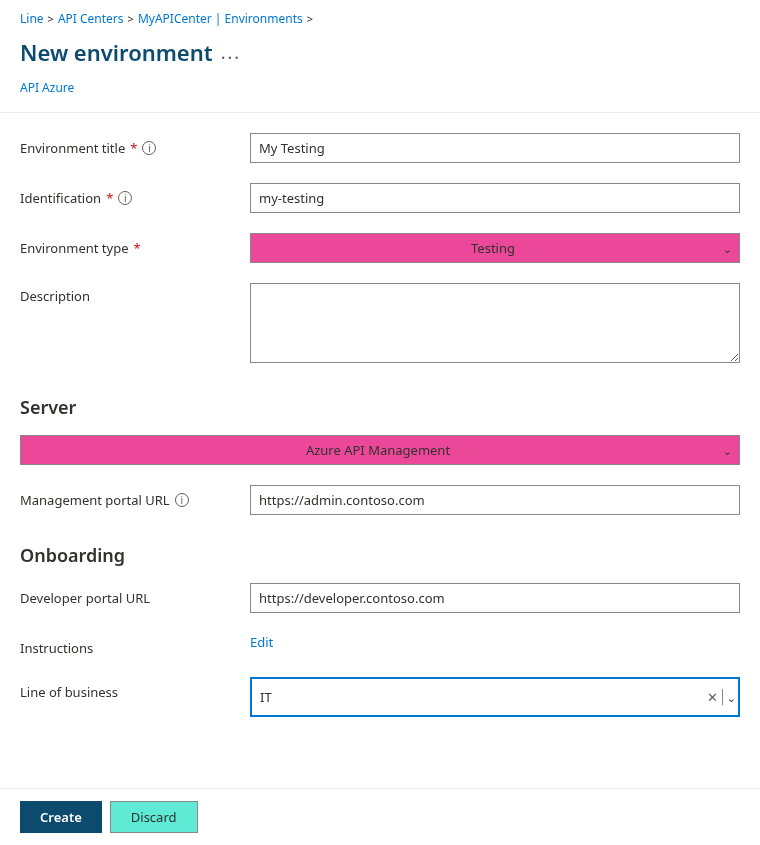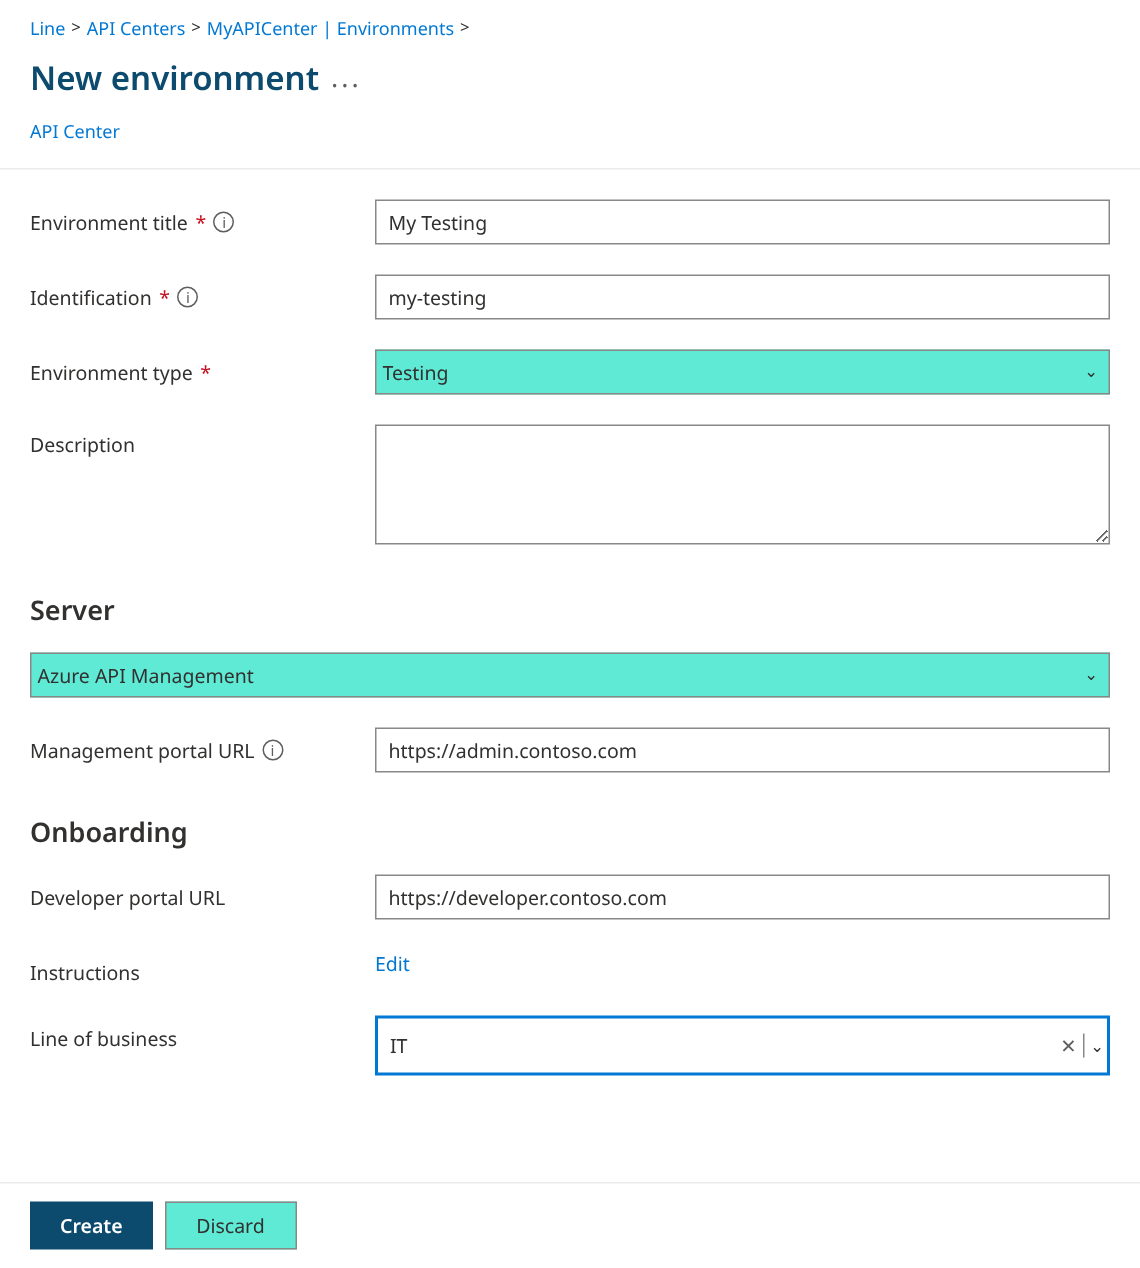--- a/index.html
+++ b/index.html
@@ -130,30 +130,31 @@
 
     .select-wrapper {
       position: relative;
       width: 100%;
     }
 
     .select-input {
       width: 100%;
       height: 30px;
       border: 1px solid #8a8886;
-      padding: 4px 4px;
-      font-size: 13px;
-      font-family: inherit;
-      color: #323130;
-      background: #5eead4;
+      padding: 4px 24px;
+      font-size: 13px;
+      font-family: inherit;
+      color: #323130;
+      background: #ec4899;
       appearance: none;
       -webkit-appearance: none;
       cursor: pointer;
       outline: none;
       padding-right: 28px;
+      text-align: center;
     }
 
     .select-chevron {
       position: absolute;
       right: 8px;
       top: 50%;
       transform: translateY(-50%);
       pointer-events: none;
       color: #323130;
       font-size: 11px;
@@ -265,21 +266,21 @@
   <a>API Centers</a>
   <span class="breadcrumb-sep">&gt;</span>
   <a>MyAPICenter | Environments</a>
   <span class="breadcrumb-sep">&gt;</span>
 </div>
 
 <div class="page-header">
   <h1 class="page-title">New environment</h1>
   <span class="page-menu-icon">...</span>
 </div>
-<div class="page-subtitle">API Center</div>
+<div class="page-subtitle">API Azure</div>
 
 <div class="divider"></div>
 
 <div class="form-container">
 
   <div class="form-row">
     <div class="form-label">
       <span>Environment title</span>
       <span class="required">*</span>
       <span class="info-icon">i</span>

